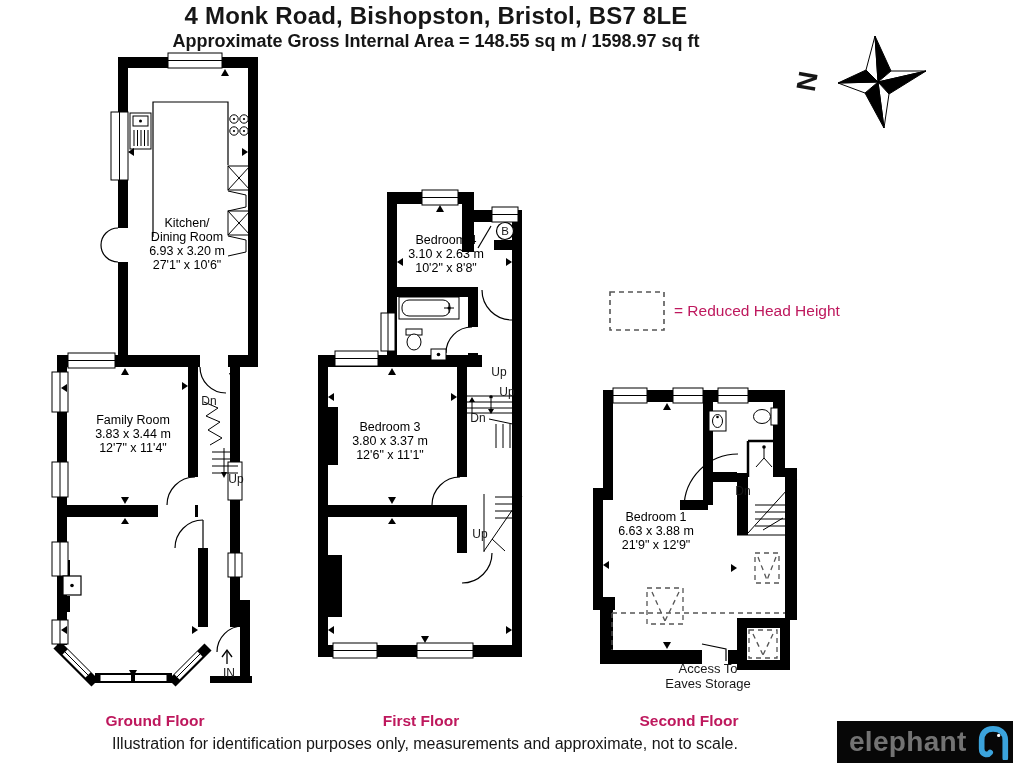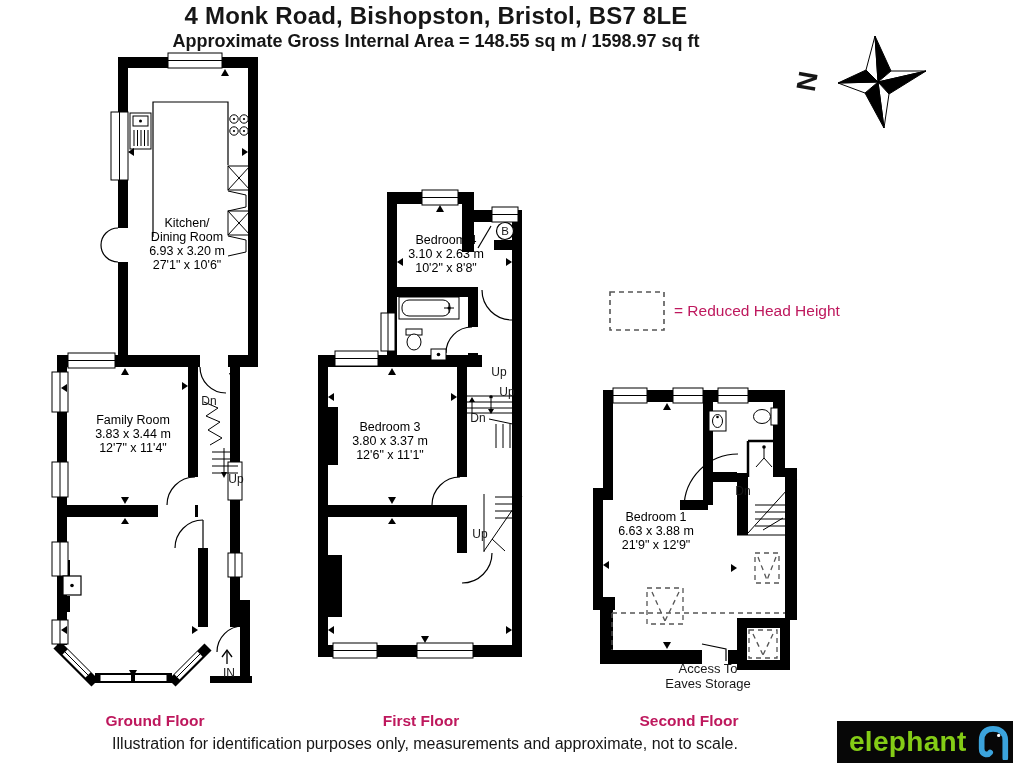--- a/index.html
+++ b/index.html
@@ -13,21 +13,21 @@
     line-height:14px;color:#000000;white-space:nowrap;}
   .ann{position:absolute;z-index:2;transform:translateX(-50%);font-size:12px;color:#181818;white-space:nowrap;}
   .ann.small{font-size:11.5px;}
   .ann.bold{font-weight:400;}
   .floor-label{position:absolute;z-index:2;transform:translateX(-50%);font-size:15.5px;color:#be185d;white-space:nowrap;font-weight:bold;}
   .legend-text{position:absolute;left:674px;top:302px;z-index:2;font-size:15.5px;color:#be185d;white-space:nowrap;}
   .footer{left:425px;top:735px;transform:translateX(-50%);font-size:16px;white-space:nowrap;}
   .north{left:798px;top:66px;font-size:27px;font-weight:bold;transform:rotate(-80deg);}
   .brand{position:absolute;left:837px;top:721px;width:176px;height:42px;background:#070707;z-index:2;
     display:flex;align-items:center;padding-left:12px;box-sizing:border-box;}
-  .brand-name{color:#84cc16;font-size:28px;font-weight:bold;letter-spacing:.3px;line-height:1;}
+  .brand-name{color:#737373;font-size:28px;font-weight:bold;letter-spacing:.3px;line-height:1;}
   .brand-icon{margin-left:7px;margin-top:2px;}
   .eaves{position:absolute;z-index:2;transform:translateX(-50%);text-align:center;font-size:13px;
     line-height:15px;color:#181818;white-space:nowrap;}
 </style>
 </head>
 <body>
 
 <div class="page">
 
 <svg class="plan" width="1024" height="768" viewBox="0 0 1024 768">

